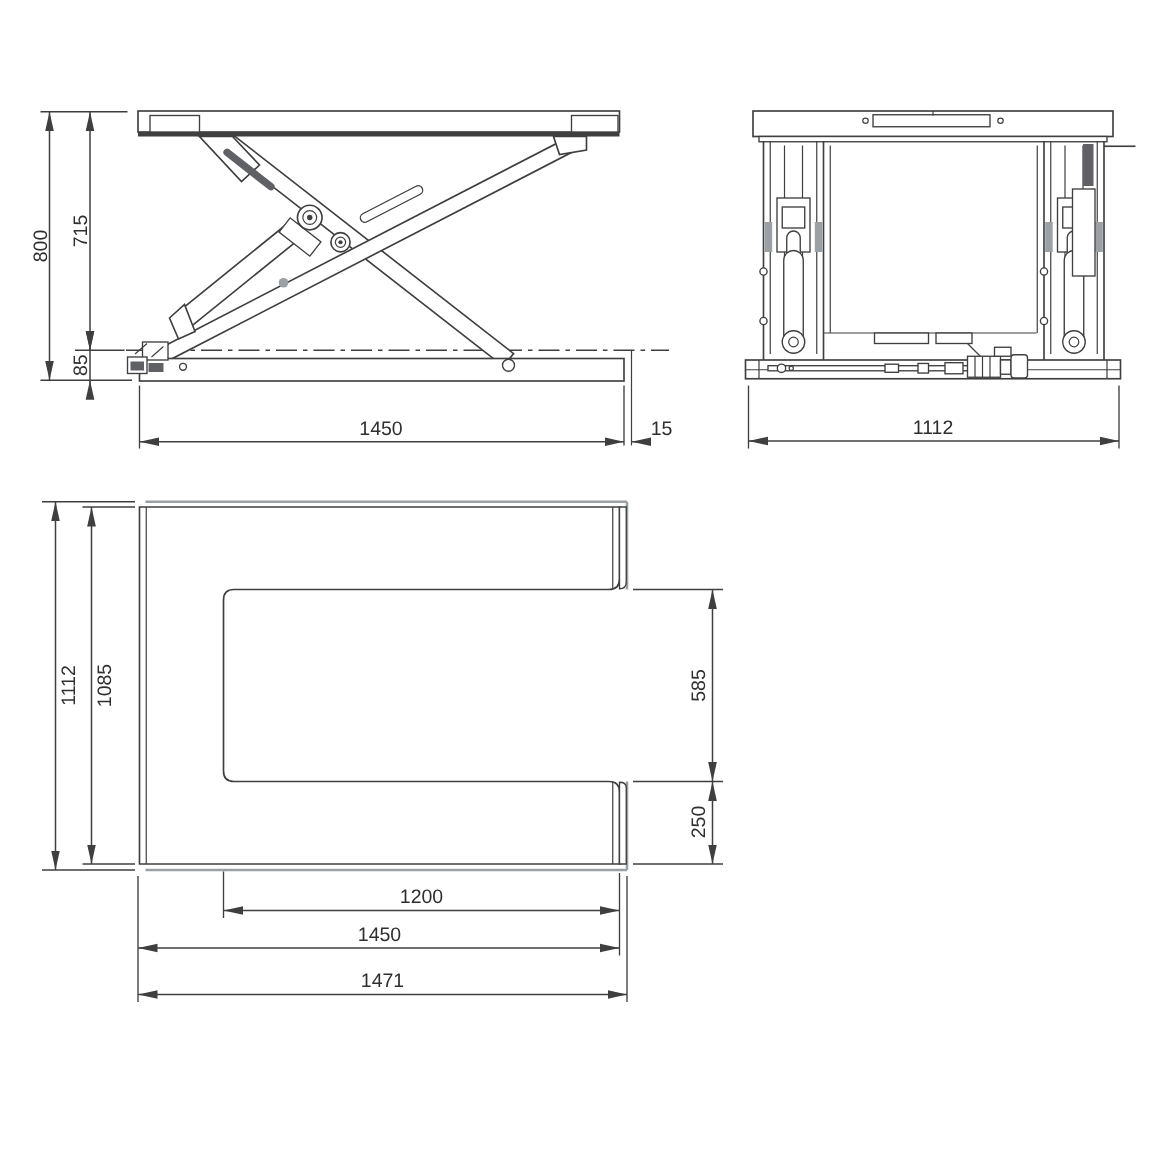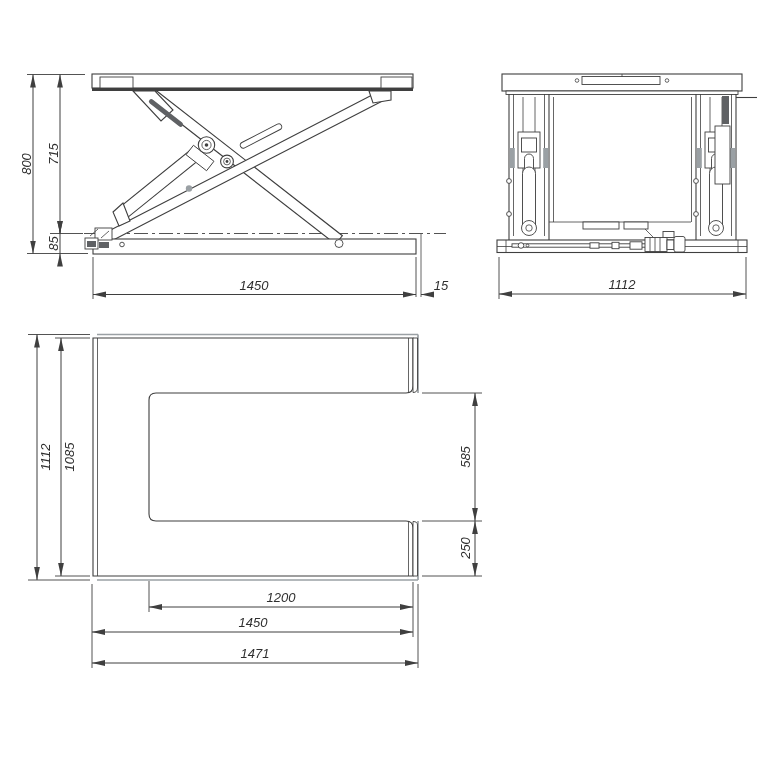--- a/index.html
+++ b/index.html
@@ -1,17 +1,17 @@
 <!DOCTYPE html>
 <html style="--line: #3f3f3f; --grey: #9aa0a4; --slot: #5f6164; --text: #2f2f2f; --bg: #ffffff;"><head>
 <meta charset="utf-8">
 <style>
   :root { --line:#3f3f3f; --grey:#9aa0a4; --slot:#5f6164; --text:#2f2f2f; --bg:#ffffff; }
   html,body { margin:0; padding:0; background:var(--bg); }
-  .sheet { width:770px; height:760px; background:var(--bg); overflow:hidden;font-style:italic; }
+  .sheet { width:770px; height:760px; background:var(--bg); overflow:hidden; }
   svg text { font-family:"Liberation Sans","DejaVu Sans",sans-serif; font-size:13px; fill:var(--text); }
   .ln   { fill:none; stroke:var(--line); stroke-width:1.1; }
   .lnT  { fill:none; stroke:var(--line); stroke-width:0.8; }
   .lnW  { fill:#fff; stroke:var(--line); stroke-width:1.1; }
   .lnW8 { fill:#fff; stroke:var(--line); stroke-width:0.9; }
   .blk  { fill:var(--line); stroke:none; }
   .slotF{ fill:var(--slot); stroke:none; }
   .greyL{ fill:none; stroke:var(--grey); stroke-width:1.7; }
   .greyF{ fill:var(--grey); stroke:none; }
   .dim  { fill:none; stroke:var(--line); stroke-width:1; }

